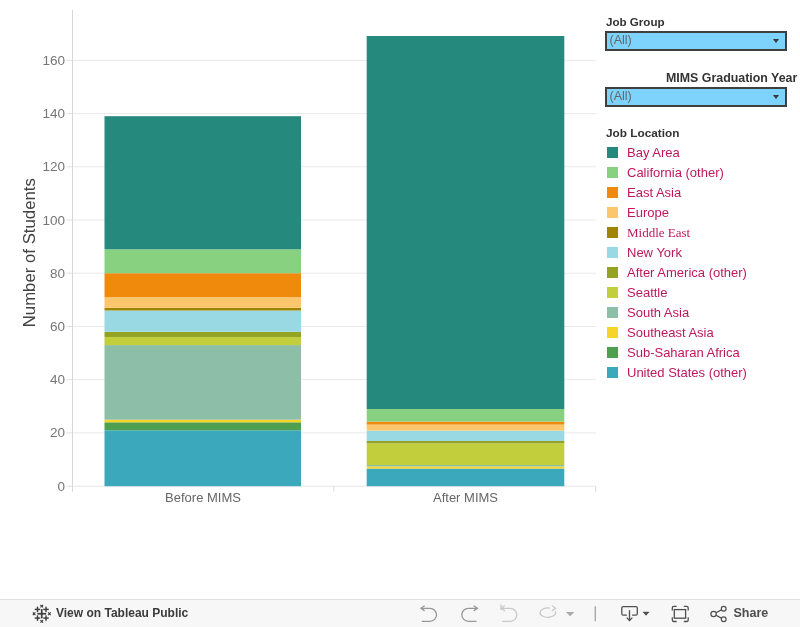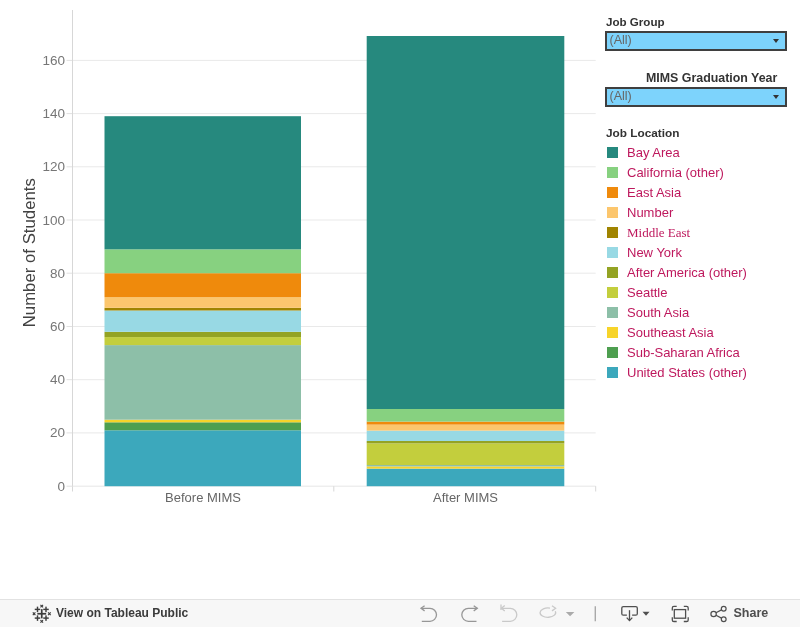--- a/index.html
+++ b/index.html
@@ -88,32 +88,32 @@
   <g fill="#666666" font-size="13px" text-anchor="middle" font-family="Liberation Sans, sans-serif">
     <text x="203" y="502">Before MIMS</text>
     <text x="465.5" y="502">After MIMS</text>
   </g>
 
   <text x="0" y="0" fill="#424242" font-size="16.8px" text-anchor="middle" font-family="Liberation Sans, sans-serif" transform="translate(35.2,252.7) rotate(-90)">Number of Students</text>
 </svg>
 
 <div class="abs ftitle" style="left:606px;top:15px;font-size:11.6px;text-align:right;">Job Group</div>
 <div class="dd" style="top:31px;">(All)<span class="arr"></span></div>
-<div class="abs ftitle" style="left:606px;top:70.5px;font-size:12.4px;padding-left:40px;">MIMS Graduation Year</div>
+<div class="abs ftitle" style="left:626px;top:70.5px;font-size:12.4px;padding-left:40px;">MIMS Graduation Year</div>
 <div class="dd" style="top:87.3px;">(All)<span class="arr"></span></div>
 <div class="abs ftitle" style="left:606px;top:125.5px;font-size:11.8px;">Job Location</div>
 
 <div class="sw" style="top:147px;background:#26897E"></div>
 <div class="lt legtxt" style="top:142.5px;">Bay Area</div>
 <div class="sw" style="top:167px;background:#87D180"></div>
 <div class="lt legtxt" style="top:162.5px;">California (other)</div>
 <div class="sw" style="top:187px;background:#EF8A0C"></div>
 <div class="lt legtxt" style="top:182.5px;text-align:center;">East Asia</div>
 <div class="sw" style="top:207px;background:#FCC66D"></div>
-<div class="lt legtxt" style="top:202.5px;">Number</div>
+<div class="lt legtxt" style="top:202.5px;">Europe</div>
 <div class="sw" style="top:227px;background:#A08400"></div>
 <div class="lt legtxt" style="top:223px;font-family:Liberation Serif, serif;">Middle East</div>
 <div class="sw" style="top:247px;background:#98D9E4"></div>
 <div class="lt legtxt" style="top:242.5px;">New York</div>
 <div class="sw" style="top:267px;background:#94A323"></div>
 <div class="lt legtxt" style="top:262.5px;">After America (other)</div>
 <div class="sw" style="top:287px;background:#C3CE3D"></div>
 <div class="lt legtxt" style="top:282.5px;">Seattle</div>
 <div class="sw" style="top:307px;background:#8DBFA8"></div>
 <div class="lt legtxt" style="top:302.5px;">South Asia</div>

